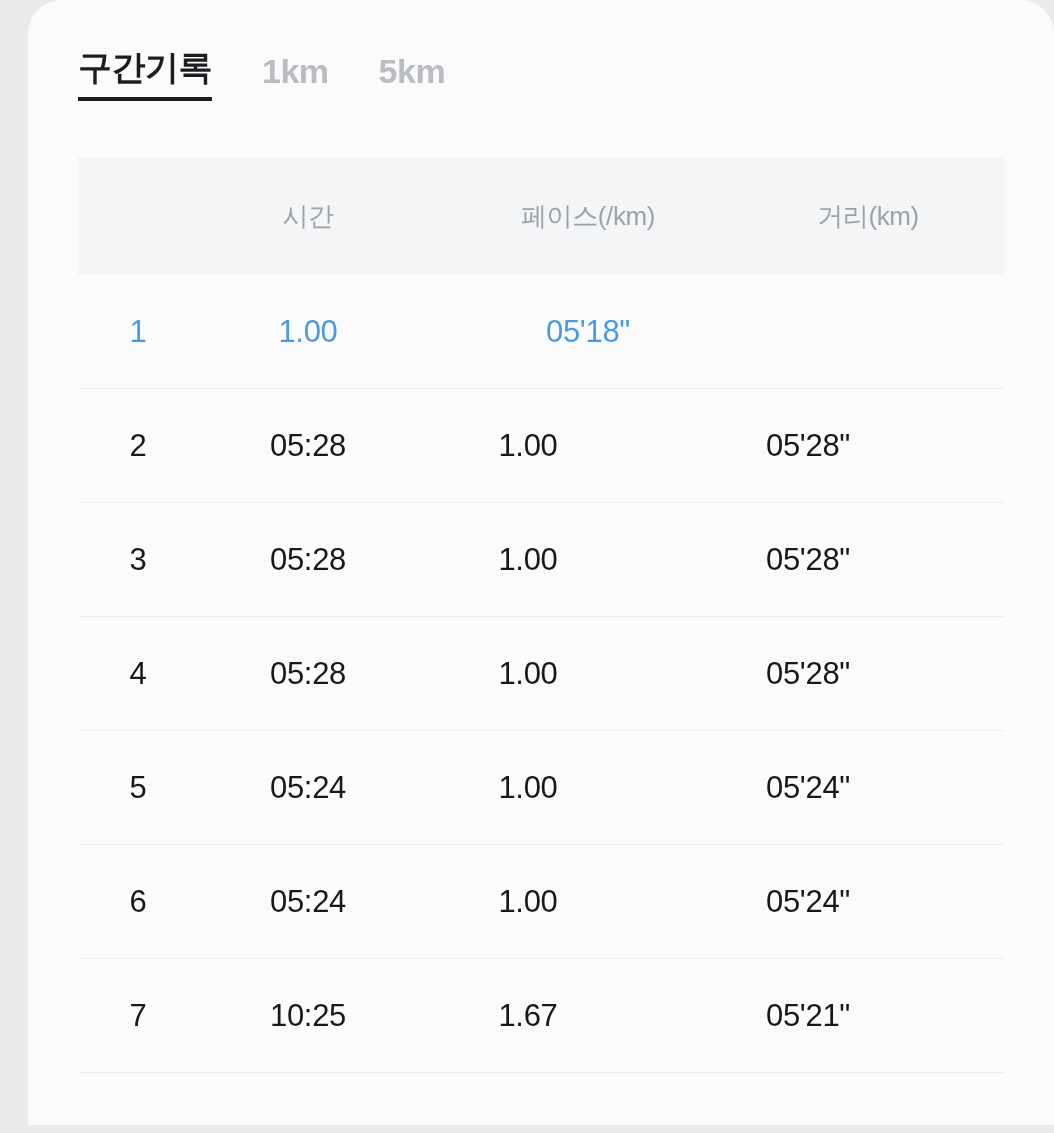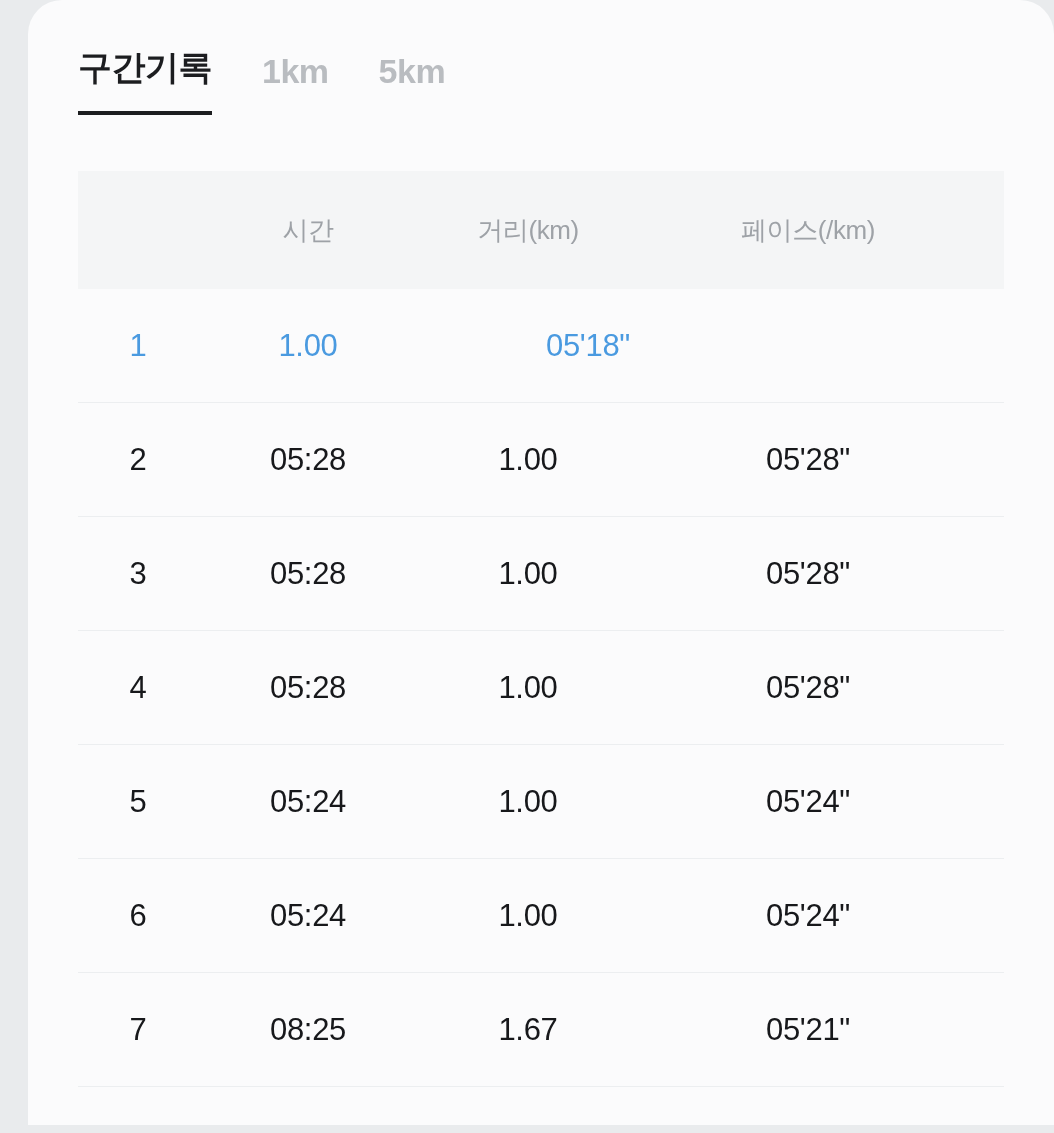--- a/index.html
+++ b/index.html
@@ -31,21 +31,21 @@
     display: flex;
     align-items: flex-end;
     gap: 50px;
     padding: 48px 0 0 50px;
   }
   .tab {
     font-size: 34px;
     color: #b9bcc0;
     font-weight: 700;
     letter-spacing: -0.5px;
-    padding-bottom: 24px;
+    padding-bottom: 10px;
     line-height: 1.15;
     cursor: pointer;
     user-select: none;
   }
   .tab.active {
     color: #1c1d20;
     border-bottom: 4px solid #1c1d20;
   }
 
   
@@ -109,22 +109,22 @@
     <div class="tab active">구간기록</div>
     <div class="tab">1km</div>
     <div class="tab">5km</div>
   </div>
 
   <div class="table">
 
     <div class="thead">
       <div class="cell c-idx"></div>
       <div class="cell c-time">시간</div>
+      <div class="cell c-pace">페이스(/km)</div>
       <div class="cell c-dist">거리(km)</div>
-      <div class="cell c-pace">페이스(/km)</div>
     </div>
 
     <div class="row highlight">
       <div class="cell c-idx">1</div>
       <div class="cell c-dist">1.00</div>
       <div class="cell c-pace">05'18"</div>
     </div>
 
     <div class="row">
       <div class="cell c-idx">2</div>
@@ -156,19 +156,19 @@
 
     <div class="row">
       <div class="cell c-idx">6</div>
       <div class="cell c-time">05:24</div>
       <div class="cell c-dist">1.00</div>
       <div class="cell c-pace">05'24"</div>
     </div>
 
     <div class="row">
       <div class="cell c-idx">7</div>
-      <div class="cell c-time">08:25</div>
+      <div class="cell c-time">10:25</div>
       <div class="cell c-dist">1.67</div>
       <div class="cell c-pace">05'21"</div>
     </div>
 
   </div>
 </div>
 
 </body></html>

